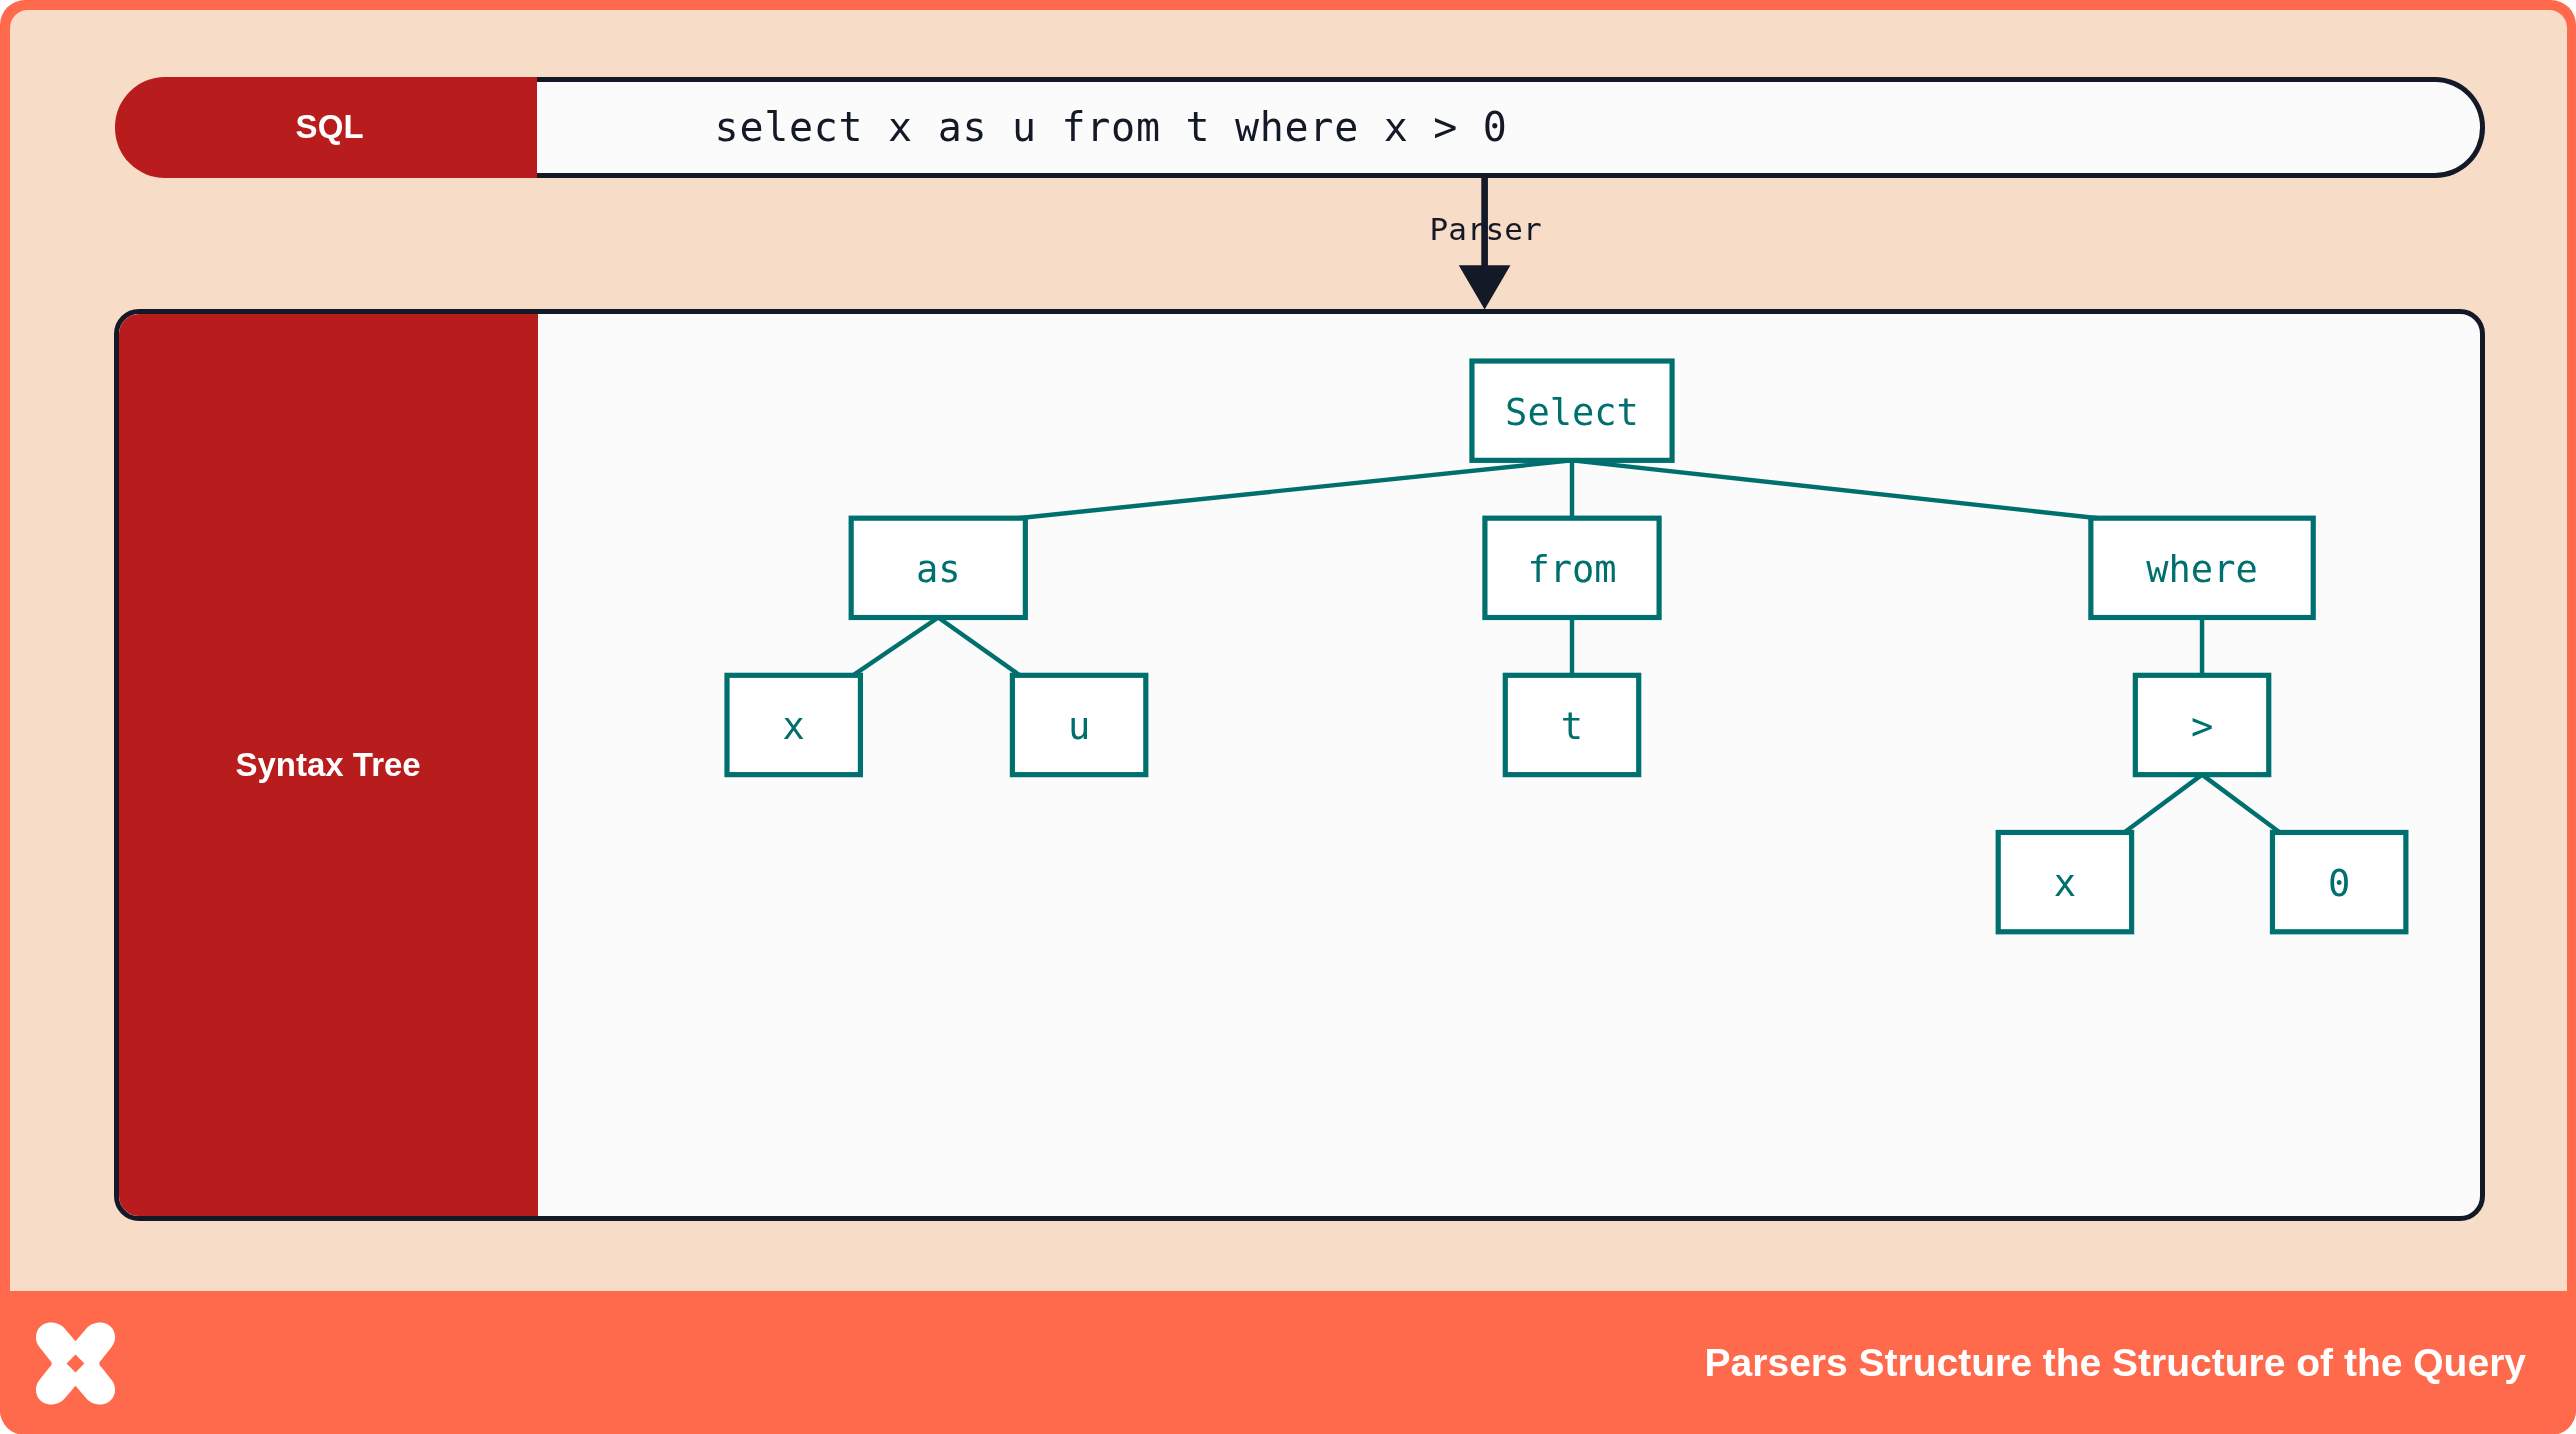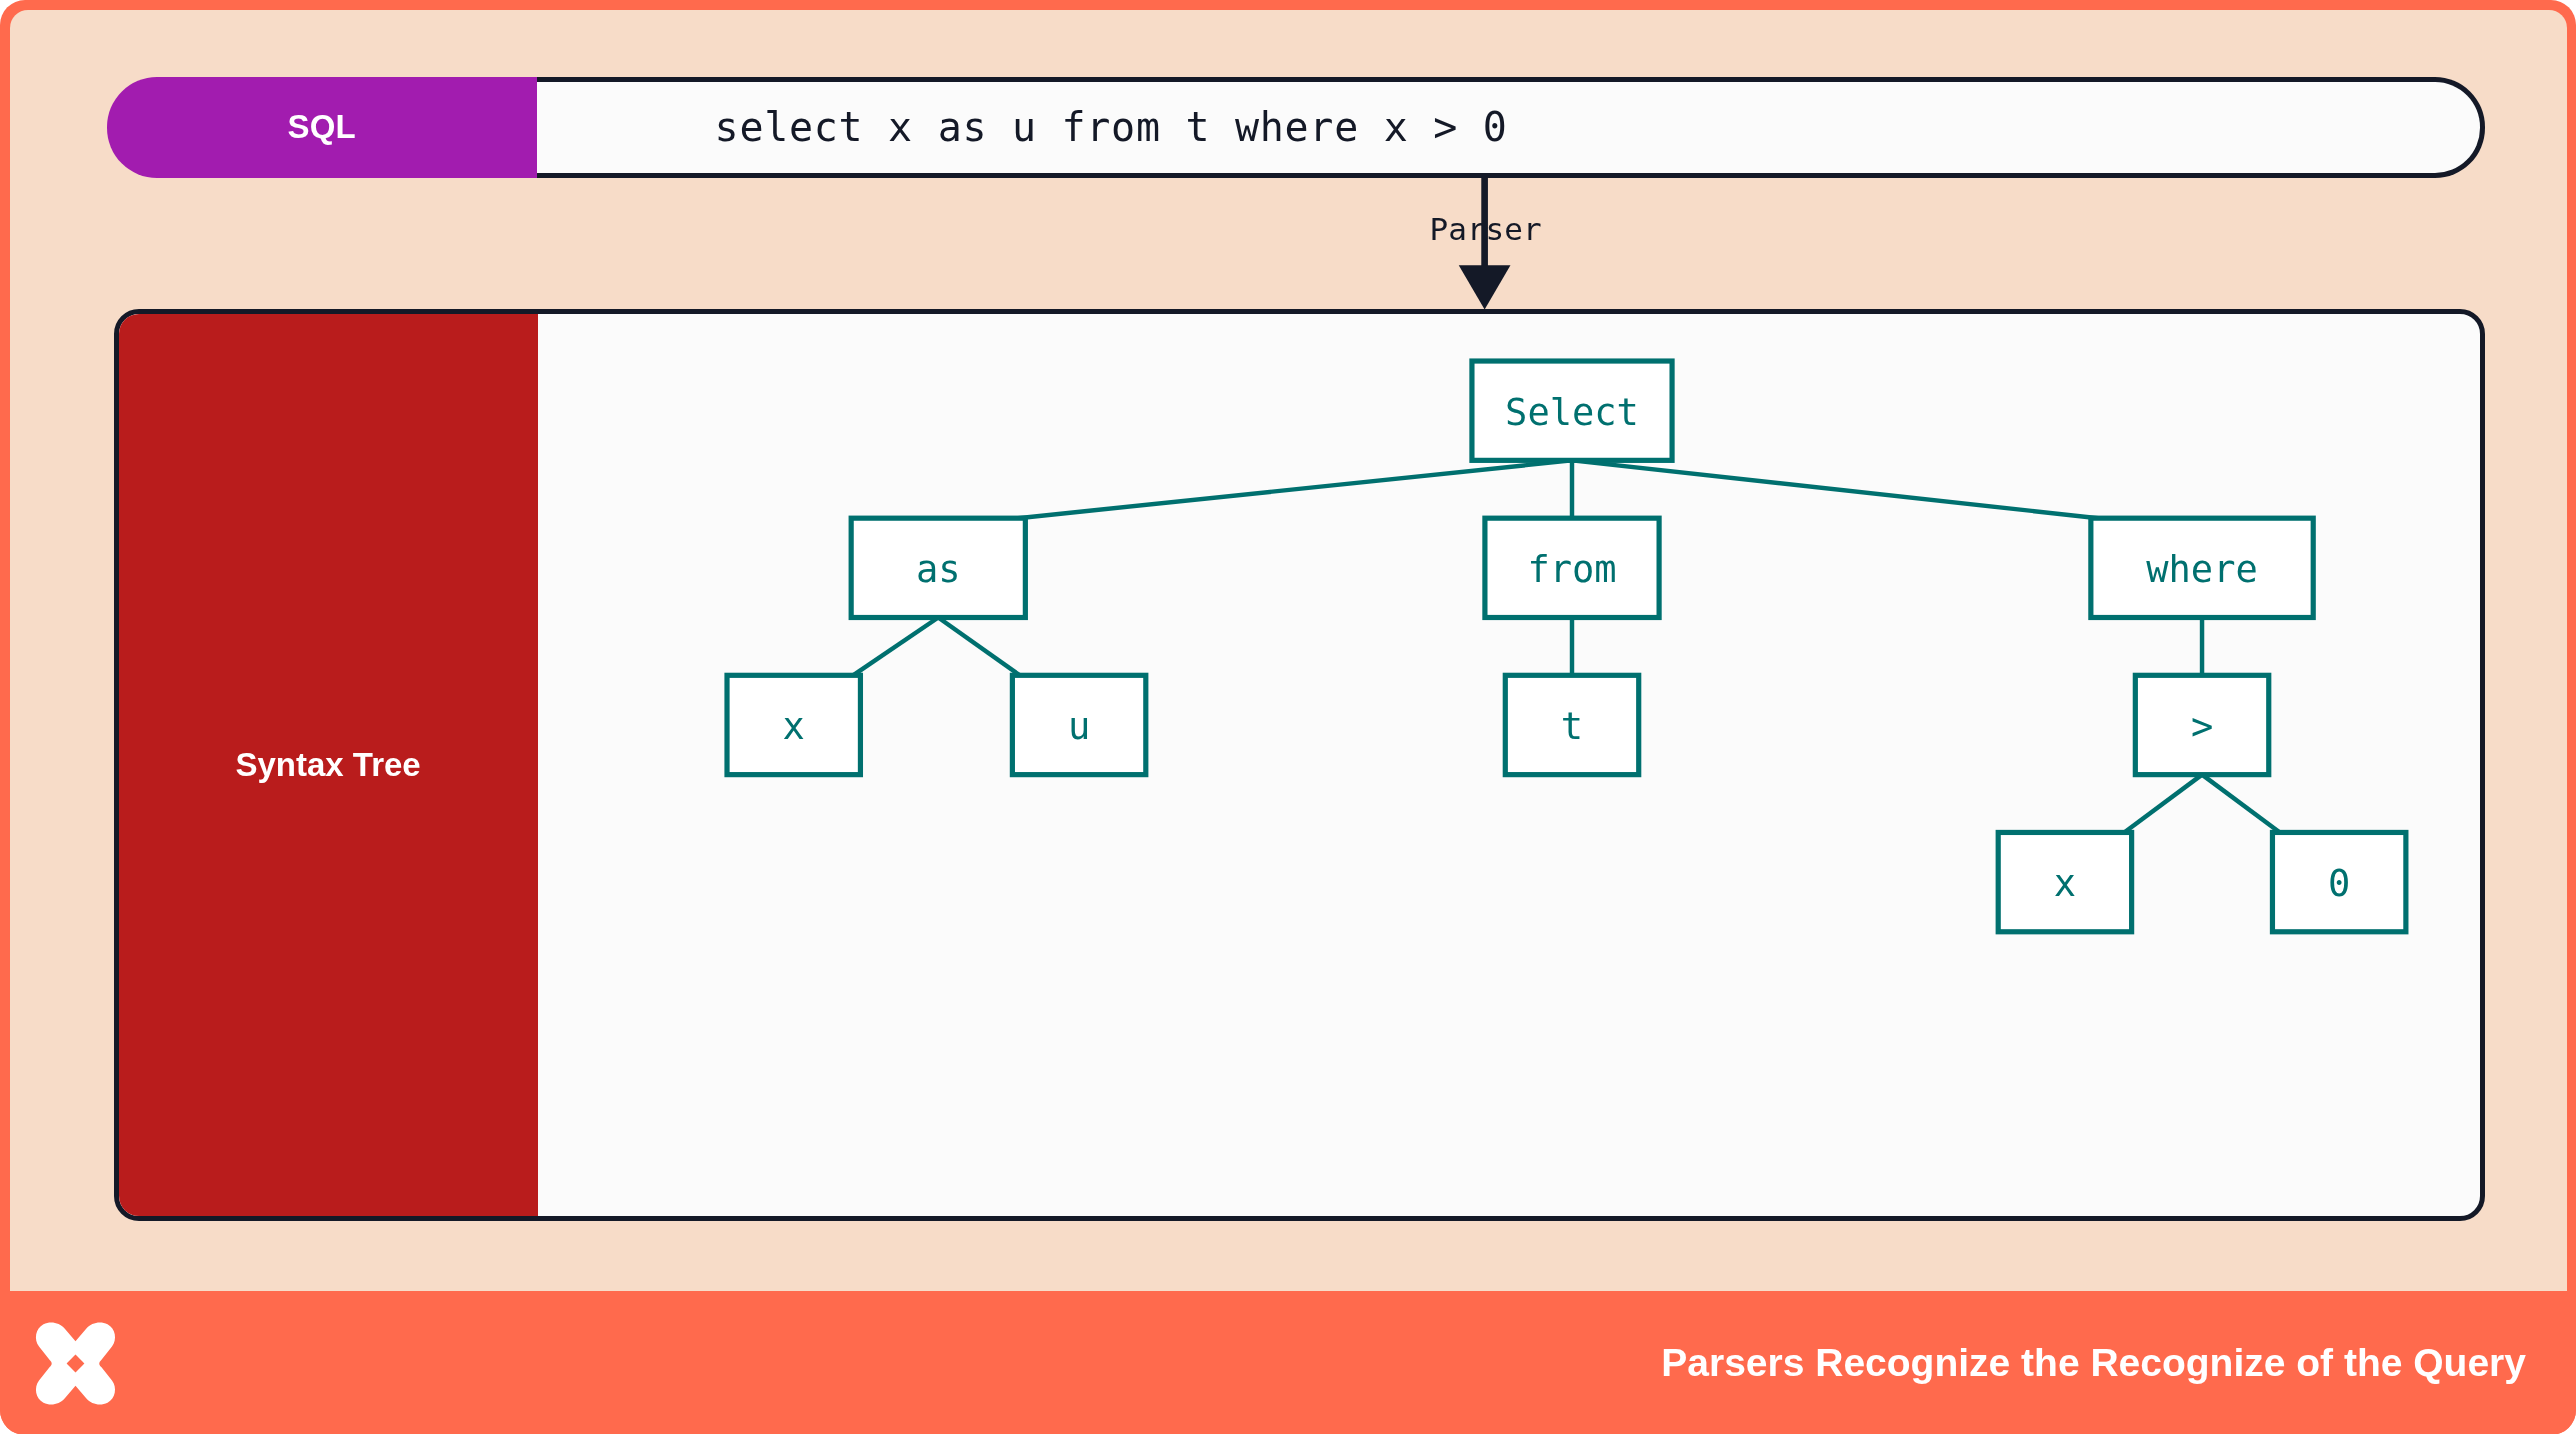--- a/index.html
+++ b/index.html
@@ -40,25 +40,25 @@
   
   .sql-row {
     position: absolute;
     left: 97px;
     top: 67px;
     width: 2377px;
     height: 101px;
   }
   .sql-label {
     position: absolute;
-    left: 0;
+    left: 8px;
     top: 0;
     width: 430px;
     height: 101px;
-    background: #a21caf;
+    background: #b91c1c;
     border-radius: 50px 0 0 50px;
     display: flex;
     align-items: center;
     justify-content: center;
   }
   .sql-label-text {
     color: #ffffff;
     font-size: 33px;
     font-weight: 700;
     letter-spacing: 0.1px;
@@ -300,17 +300,17 @@
         L 38 89
         C 32 96 22 98 14 94
         C 5 89 3 77 9 69
         L 21 54
         C 24 51 24 49 21 46
         L 9 31
         C 3 23 5 11 14 6
         Z"></path>
       <path fill="#ff6a4d" d="M 50 40 L 60 50 L 50 60 L 40 50 Z"></path>
     </svg>
-    <span class="footer-caption">Parsers Recognize the Recognize of the Query</span>
+    <span class="footer-caption">Parsers Structure the Structure of the Query</span>
   </div>
 
 </div>
 
 
 </body></html>

